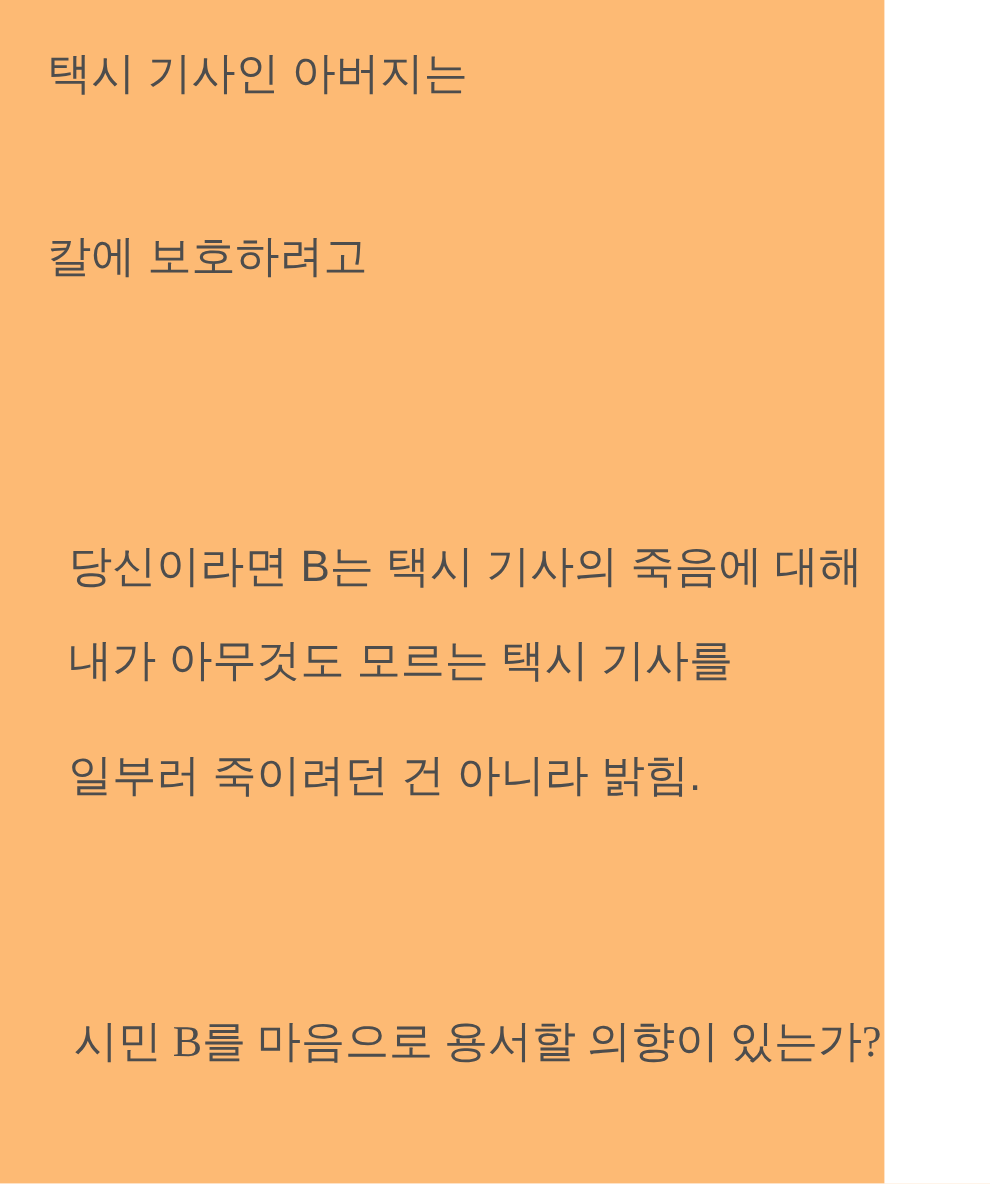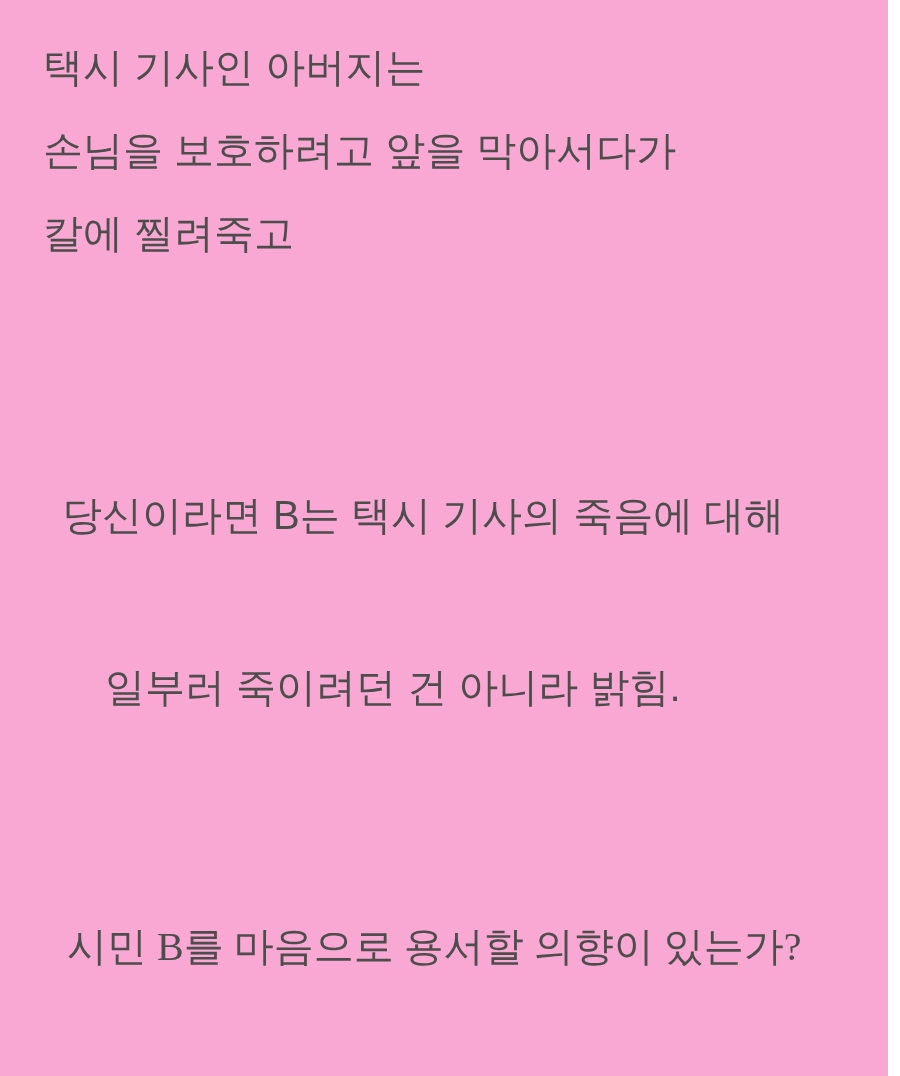--- a/index.html
+++ b/index.html
@@ -2,23 +2,23 @@
 <html><head>
 <meta charset="utf-8">
 <style>
   html, body {
     margin: 0;
     padding: 0;
     background: #ffffff;
   }
   .canvas {
     position: relative;
-    width: 888px;
+    width: 804px;
     height: 1076px;
-    background: #f9a8d4;
+    background: #fdba74;
     overflow: hidden;
     font-family: "Liberation Sans", "DejaVu Sans", sans-serif;
   }
   .text-line {
     position: absolute;
     font-size: 40px;
     line-height: 1;
     font-weight: 400;
     color: #4d4d4d;
     letter-spacing: 0px;
@@ -26,31 +26,31 @@
   }
   
   .l1 { top: 47px;  left: 43px; }
   .l2 { top: 130px; left: 43px; }
   .l3 { top: 213px; left: 43px; }
   
   .l4 { top: 313px; left: 63px; }
   
   .l5 { top: 495px; left: 62px; }
   .l6 { top: 581px; left: 62px; }
-  .l7 { top: 667px; left: 62px; margin-left: 43px; }
+  .l7 { top: 685px; left: 62px; }
   
   .l8 { top: 842px; left: 62px; }
   .l9 { top: 927px; left: 67px; font-family: Liberation Serif, serif; }
 </style>
 </head>
 <body>
 
 <div class="canvas">
   <div class="text-line l1">택시 기사인 아버지는</div>
-  <div class="text-line l2">손님을 보호하려고 앞을 막아서다가</div>
-  <div class="text-line l3">칼에 찔려죽고</div>
+  <div class="text-line l3">칼에 보호하려고</div>
 
 
   <div class="text-line l5">당신이라면 B는 택시 기사의 죽음에 대해</div>
+  <div class="text-line l6">내가 아무것도 모르는 택시 기사를</div>
   <div class="text-line l7">일부러 죽이려던 건 아니라 밝힘.</div>
 
   <div class="text-line l9">시민 B를 마음으로 용서할 의향이 있는가?</div>
 </div>
 
 </body></html>

